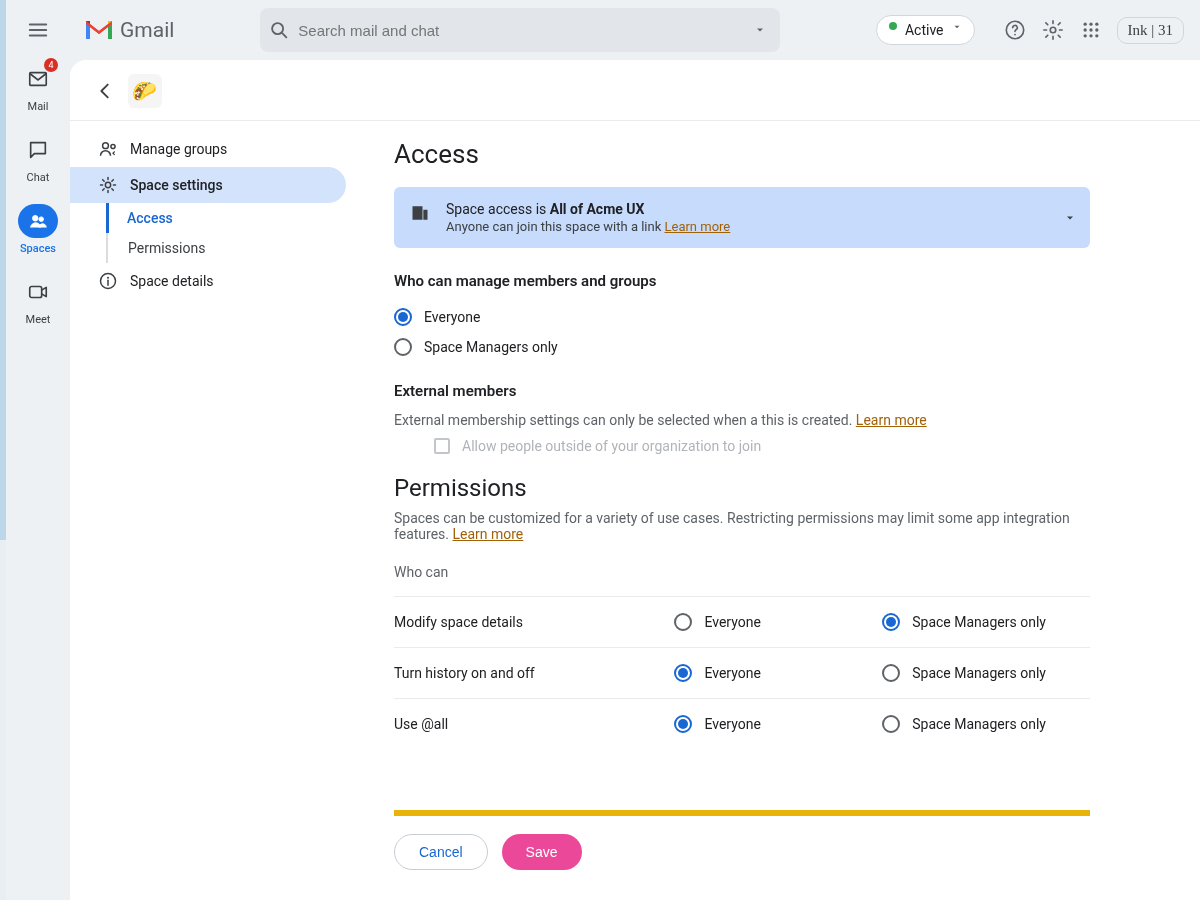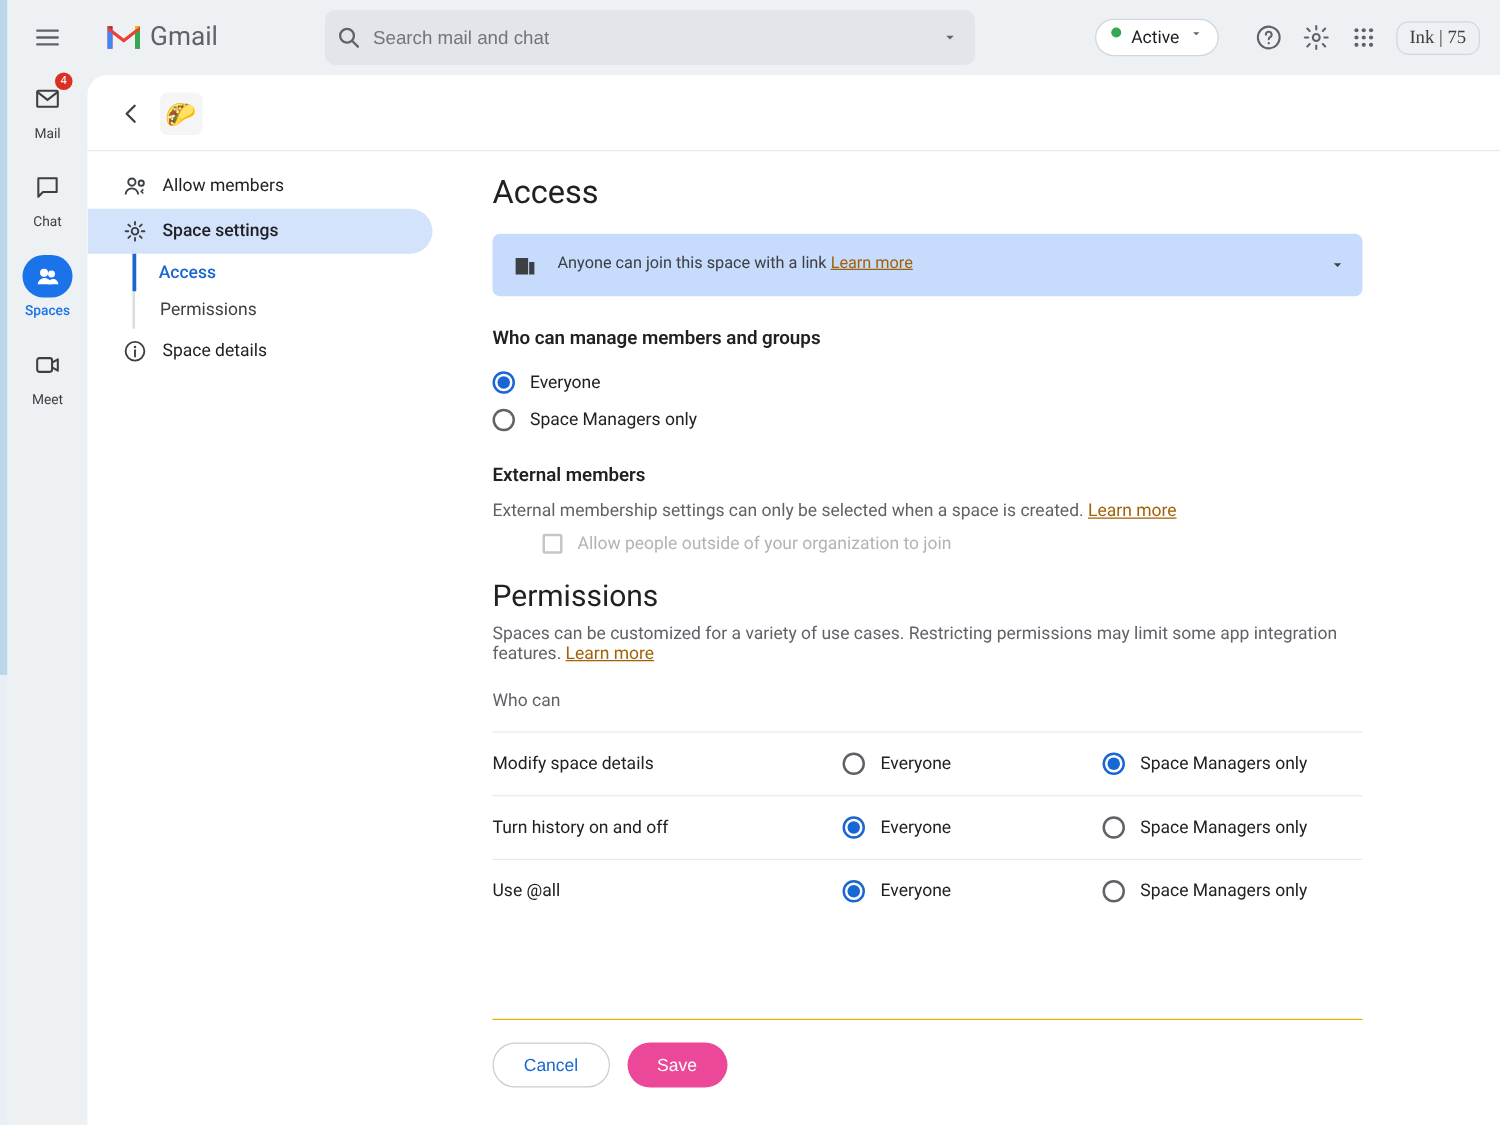--- a/index.html
+++ b/index.html
@@ -146,21 +146,21 @@
   .perm-table { margin-top: 8px; }
   .perm-head { color: #5f6368; font-size: 14px; padding: 8px 0; }
   .perm-row {
     display: grid; grid-template-columns: 1.35fr 1fr 1fr;
     align-items: center; padding: 16px 0;
     border-top: 1px solid #e8eaed;
   }
   .perm-cell { display: flex; align-items: center; gap: 12px; }
 
   .footer {
-    border-top: 1px solid #eab308;
+    border-top: 6px solid #eab308;
     padding: 18px 0 18px 0; margin-top: auto;
     display: flex; gap: 14px;
   }
   .btn {
     padding: 9px 24px; border-radius: 22px; font-size: 14px; font-weight: 500;
     cursor: pointer; border: none;
   }
   .btn-outline { background: #fff; color: #1967d2; border: 1px solid #c8cdd3; }
   .btn-primary { background: #ec4899; color: #fff; }
 
@@ -283,21 +283,21 @@
                 <circle cx="19" cy="5" r="2"></circle>
                 <circle cx="5" cy="12" r="2"></circle>
                 <circle cx="12" cy="12" r="2"></circle>
                 <circle cx="19" cy="12" r="2"></circle>
                 <circle cx="5" cy="19" r="2"></circle>
                 <circle cx="12" cy="19" r="2"></circle>
                 <circle cx="19" cy="19" r="2"></circle>
               </g>
             </svg>
         </div>
-        <div class="hdr-badge">Ink | 75</div>
+        <div class="hdr-badge">Ink | 31</div>
       </div>
     </div>
 
     <div class="card">
       <div class="card-header">
         <div class="back-btn">
           <svg viewBox="0 0 24 24" width="22" height="22">
               <path d="M15 5l-7 7 7 7" fill="none" stroke="#3c4043" stroke-width="2" stroke-linecap="round" stroke-linejoin="round"></path>
             </svg>
         </div>
@@ -307,21 +307,21 @@
       <div class="card-body">
 
         <div class="settings-nav">
           <div class="nav-row">
             <svg viewBox="0 0 24 24">
                 <circle cx="9" cy="8" r="3.5" fill="none" stroke="#3c4043" stroke-width="1.8"></circle>
                 <path d="M3 20c0-3.3 2.7-6 6-6s6 2.7 6 6" fill="none" stroke="#3c4043" stroke-width="1.8"></path>
                 <circle cx="18" cy="9" r="2.5" fill="none" stroke="#3c4043" stroke-width="1.8"></circle>
                 <path d="M20 15l-2 2 2 2" fill="none" stroke="#3c4043" stroke-width="1.5"></path>
               </svg>
-            <span>Allow members</span>
+            <span>Manage groups</span>
           </div>
           <div class="nav-row selected">
             <svg viewBox="0 0 24 24">
                 <circle cx="12" cy="12" r="3.2" fill="none" stroke="#3c4043" stroke-width="1.8"></circle>
                 <path d="M12 3v2.5M12 18.5V21M3 12h2.5M18.5 12H21M5.6 5.6l1.8 1.8M16.6 16.6l1.8 1.8M5.6 18.4l1.8-1.8M16.6 7.4l1.8-1.8" stroke="#3c4043" stroke-width="1.8" stroke-linecap="round"></path>
               </svg>
             <span>Space settings</span>
           </div>
           <div class="sub-nav">
             <div class="sub-row active">Access</div>
@@ -338,20 +338,23 @@
         </div>
 
         <div class="content">
           <div class="section-h1">Access</div>
 
           <div class="access-banner">
             <svg class="building" viewBox="0 0 24 24">
                 <path d="M3 4h12v16H3V4zm3 3h2v2H6V7zm4 0h2v2h-2V7zM6 11h2v2H6v-2zm4 0h2v2h-2v-2zM6 15h2v2H6v-2zm4 0h2v2h-2v-2zM16 8h5v12h-5V8zm2 2h1.5v1.5H18V10zm0 3h1.5v1.5H18V13zm0 3h1.5v1.5H18V16z"></path>
               </svg>
             <div>
+              <div class="banner-line1">
+                <span>Space access is </span><b>All of Acme UX</b>
+              </div>
               <div class="banner-line2">
                 <span>Anyone can join this space with a link </span><span class="link">Learn more</span>
               </div>
             </div>
             <span class="chev">
               <svg viewBox="0 0 24 24" width="12" height="12">
                   <path d="M6 9l6 6 6-6" fill="#3c4043"></path>
                 </svg>
             </span>
           </div>
@@ -364,21 +367,21 @@
             </div>
             <div class="radio-row">
               <span class="radio"></span>
               <span>Space Managers only</span>
             </div>
           </div>
 
           <div class="section">
             <div class="sub-h">External members</div>
             <div class="muted">
-              <span>External membership settings can only be selected when a space is created. </span><span class="link">Learn more</span>
+              <span>External membership settings can only be selected when a this is created. </span><span class="link">Learn more</span>
             </div>
             <div class="checkbox-row disabled">
               <span class="checkbox"></span>
               <span>Allow people outside of your organization to join</span>
             </div>
           </div>
 
           <div class="section">
             <div class="section-h1" style="font-size:24px;margin-bottom:8px">Permissions</div>
             <div class="muted" style="margin-bottom:14px">

